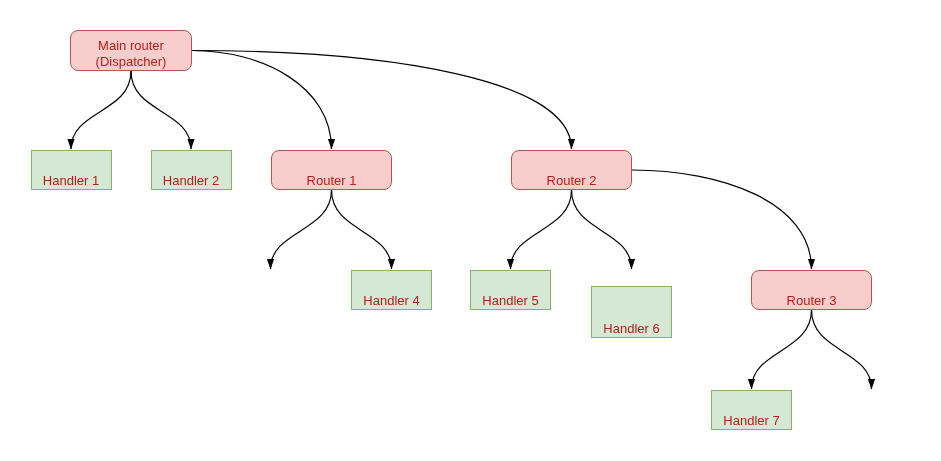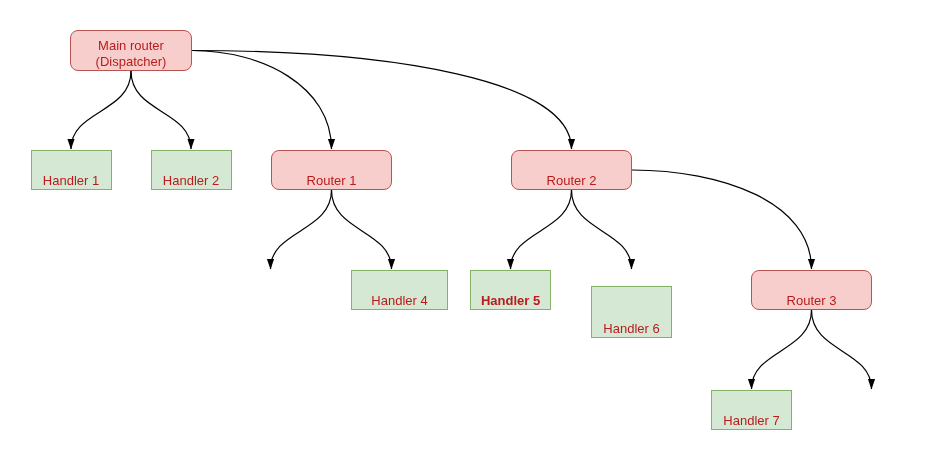--- a/index.html
+++ b/index.html
@@ -89,25 +89,25 @@
 
   <div class="node router" style="left:271px; top:150px; width:121px; height:40px;">
     <span>Router 1</span>
   </div>
 
   <div class="node router" style="left:511px; top:150px; width:121px; height:40px;">
     <span>Router 2</span>
   </div>
 
 
-  <div class="node handler" style="left:351px; top:270px; width:97px; height:40px;">
+  <div class="node handler" style="left:351px; top:270px; width:81px; height:40px;">
     <span>Handler 4</span>
   </div>
 
-  <div class="node handler" style="left:470px; top:270px; width:81px; height:40px;font-weight:bold;">
+  <div class="node handler" style="left:470px; top:270px; width:81px; height:40px;">
     <span>Handler 5</span>
   </div>
 
   <div class="node handler" style="left:591px; top:270px; width:81px; height:52px;margin-top:16px;">
     <span>Handler 6</span>
   </div>
 
   <div class="node router" style="left:751px; top:270px; width:121px; height:40px;">
     <span>Router 3</span>
   </div>

